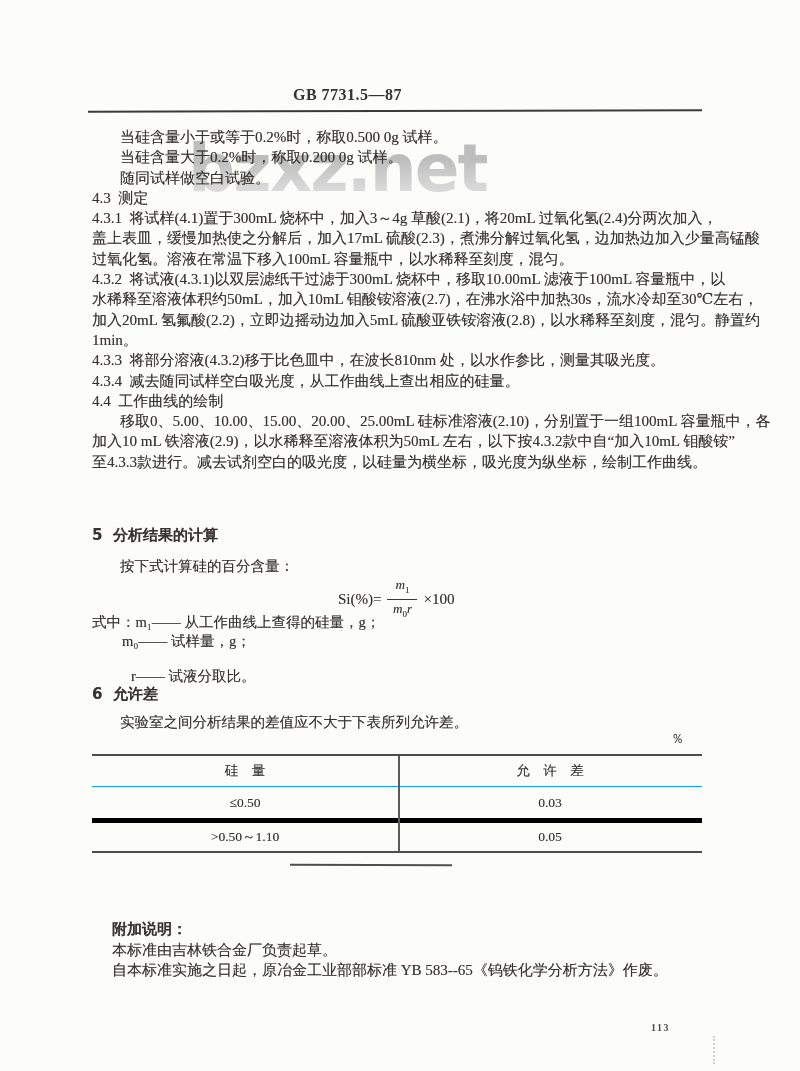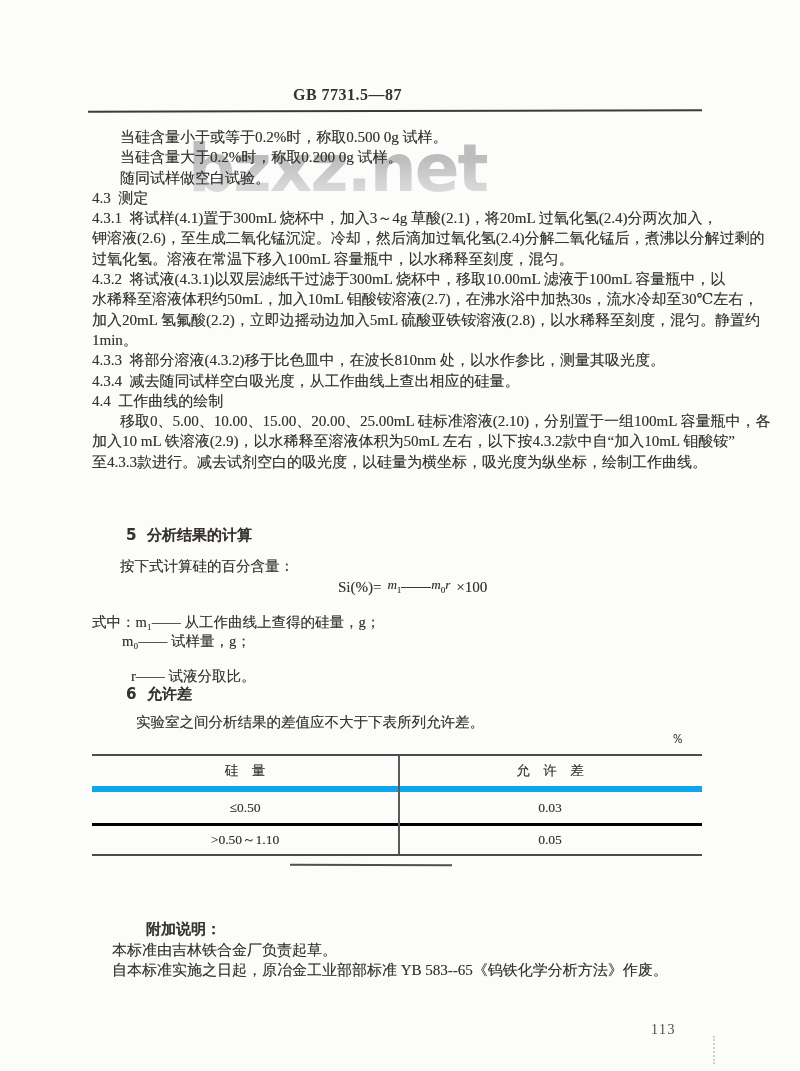--- a/index.html
+++ b/index.html
@@ -30,58 +30,58 @@
     height:20.3px;line-height:20.3px;font-size:15px;white-space:pre;
     text-shadow:.2px .2px .3px rgba(60,55,50,.45);
   }
   .indent{padding-left:28px;}
   .abs-line{
     position:absolute;z-index:2;font-size:14.5px;line-height:20px;height:20px;
     white-space:pre;text-shadow:.2px .2px .3px rgba(60,55,50,.45);
   }
   .heading{
     font-family:"DejaVu Sans","Liberation Sans",sans-serif;
-    font-weight:700;font-size:15px;margin-left:34px;
+    font-weight:700;font-size:15px;
   }
   
   .formula{
     position:absolute;left:338px;top:577px;z-index:2;
     display:flex;align-items:center;gap:4px;font-size:15px;
     text-shadow:.2px .2px .3px rgba(60,55,50,.45);
   }
-  .frac{display:inline-flex;flex-direction:row;align-items:center;margin:0 2px;font-family:Liberation Serif, serif;}
+  .frac{display:inline-flex;flex-direction:column;align-items:center;margin:0 2px;font-family:Liberation Serif, serif;}
   .frac .num,.frac .den{
     font-size:13px;line-height:15px;font-style:italic;white-space:pre;
   }
   .frac .bar{width:100%;min-width:30px;height:1px;background:#3a3a3a;margin:1px 0;}
   .frac sub{font-size:9px;font-style:normal;}
   
   .unit{position:absolute;left:671px;top:730px;z-index:2;font-size:13px;}
   .tol-table{
     position:absolute;left:92px;top:754px;width:610px;z-index:2;
     border-top:2px solid #4c4c4c;border-bottom:2px solid #4c4c4c;
     font-size:13.5px;
   }
   .trow{display:flex;align-items:center;}
-  .trow.thead{height:30px;border-bottom:6px solid #0ea5e9;}
-  .trow.r1{height:31px;border-bottom:3px solid #000000;font-family:Liberation Serif, serif;}
+  .trow.thead{height:30px;border-bottom:1px solid #0ea5e9;}
+  .trow.r1{height:31px;border-bottom:5px solid #000000;font-family:Liberation Serif, serif;}
   .trow.r2{height:28px;}
   .tcell{text-align:center;white-space:pre;text-shadow:.2px .2px .3px rgba(60,55,50,.4);}
   .tcell.c1{width:306px;}
   .tcell.c2{flex:1;text-align:center;}
   .vdiv{position:absolute;left:306px;top:0;bottom:0;width:2px;background:#5a5a5a;}
   .short-rule{
     position:absolute;left:290px;top:864px;width:162px;height:2px;
     background:#4f4f4f;z-index:2;transform:rotate(.2deg);
   }
   .notes{position:absolute;left:112px;top:919px;width:600px;z-index:2;}
   .notes .line{height:20.5px;line-height:20.5px;}
   .page-num{
     position:absolute;left:651px;top:1022px;z-index:2;
-    font-size:14px;letter-spacing:1.5px;color:#4e4e4e;
+    font-size:10px;letter-spacing:1.5px;color:#4e4e4e;font-weight:bold;
   }
   .corner-dots{
     position:absolute;left:713px;top:1036px;height:28px;width:4px;
     border-left:2px dotted #cfcfcf;z-index:1;
   }
 </style>
 </head>
 <body>
 
 <div class="page">
@@ -90,21 +90,21 @@
 
   <div class="std-code">GB 7731.5—87</div>
   <div class="hrule"></div>
 
   <div class="body-block">
     <div class="line indent">当硅含量小于或等于0.2%时，称取0.500 0g 试样。</div>
     <div class="line indent">当硅含量大于0.2%时，称取0.200 0g 试样。</div>
     <div class="line indent">随同试样做空白试验。</div>
     <div class="line">4.3  测定</div>
     <div class="line">4.3.1  将试样(4.1)置于300mL 烧杯中，加入3～4g 草酸(2.1)，将20mL 过氧化氢(2.4)分两次加入，</div>
-    <div class="line">钾溶液(2.6)，至生成二氧化锰沉淀。冷却，然后滴加过氧化氢(2.4)分解二氧化锰后，煮沸以分解过剩的</div>
+    <div class="line">盖上表皿，缓慢加热使之分解后，加入17mL 硫酸(2.3)，煮沸分解过氧化氢，边加热边加入少量高锰酸</div>
     <div class="line">过氧化氢。溶液在常温下移入100mL 容量瓶中，以水稀释至刻度，混匀。</div>
     <div class="line">4.3.2  将试液(4.3.1)以双层滤纸干过滤于300mL 烧杯中，移取10.00mL 滤液于100mL 容量瓶中，以</div>
     <div class="line">水稀释至溶液体积约50mL，加入10mL 钼酸铵溶液(2.7)，在沸水浴中加热30s，流水冷却至30℃左右，</div>
     <div class="line">加入20mL 氢氟酸(2.2)，立即边摇动边加入5mL 硫酸亚铁铵溶液(2.8)，以水稀释至刻度，混匀。静置约</div>
     <div class="line">1min。</div>
     <div class="line">4.3.3  将部分溶液(4.3.2)移于比色皿中，在波长810nm 处，以水作参比，测量其吸光度。</div>
     <div class="line">4.3.4  减去随同试样空白吸光度，从工作曲线上查出相应的硅量。</div>
     <div class="line">4.4  工作曲线的绘制</div>
     <div class="line indent">移取0、5.00、10.00、15.00、20.00、25.00mL 硅标准溶液(2.10)，分别置于一组100mL 容量瓶中，各</div>
     <div class="line">加入10 mL 铁溶液(2.9)，以水稀释至溶液体积为50mL 左右，以下按4.3.2款中自“加入10mL 钼酸铵”</div>
@@ -122,21 +122,21 @@
       <span class="den"><span>m</span><sub>0</sub><span>r</span></span>
     </span>
     <span>×100</span>
   </div>
 
   <div class="abs-line" style="left:92px;top:612px;">式中：m₁—— 从工作曲线上查得的硅量，g；</div>
   <div class="abs-line" style="left:122px;top:631px;">m₀—— 试样量，g；</div>
   <div class="abs-line" style="left:131px;top:666px;">r—— 试液分取比。</div>
 
   <div class="abs-line heading" style="left:92px;top:684px;">6  允许差</div>
-  <div class="abs-line" style="left:120px;top:712px;margin-left:16px;">实验室之间分析结果的差值应不大于下表所列允许差。</div>
+  <div class="abs-line" style="left:120px;top:712px;">实验室之间分析结果的差值应不大于下表所列允许差。</div>
 
   <div class="unit">％</div>
 
   <div class="tol-table">
     <div class="trow thead">
       <div class="tcell c1">硅　量</div>
       <div class="tcell c2">允　许　差</div>
     </div>
     <div class="trow r1">
       <div class="tcell c1">≤0.50</div>

